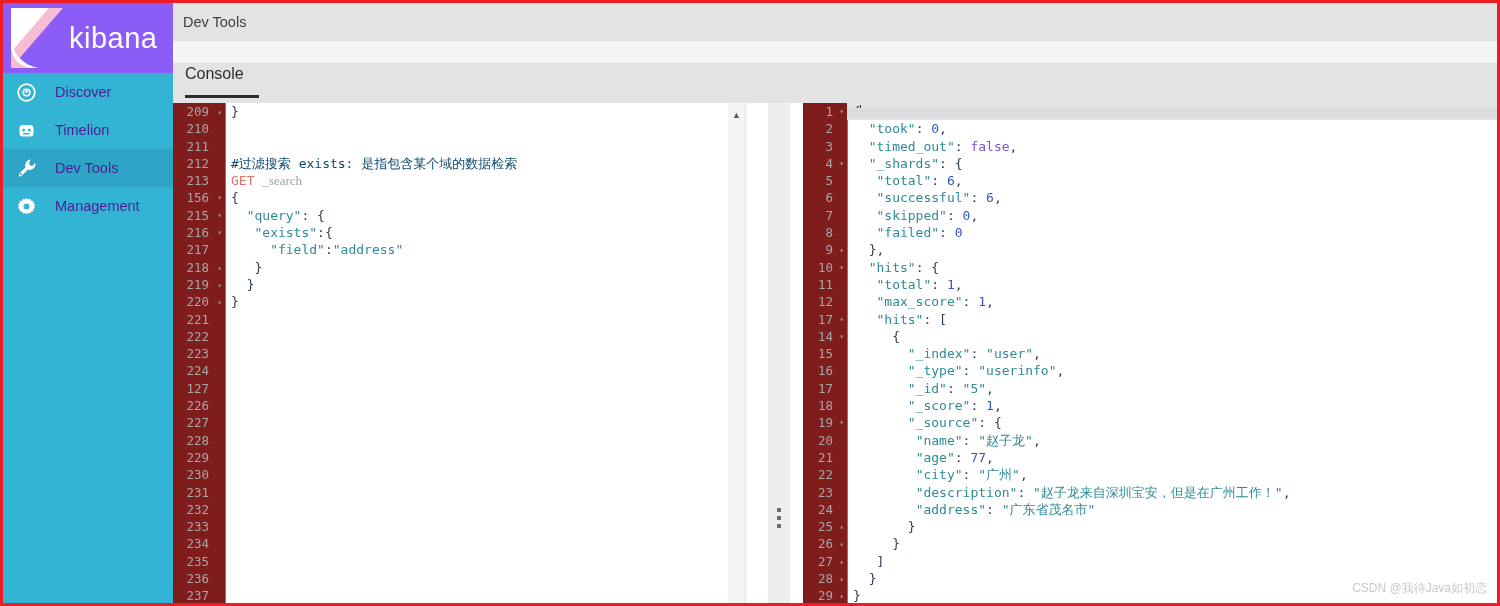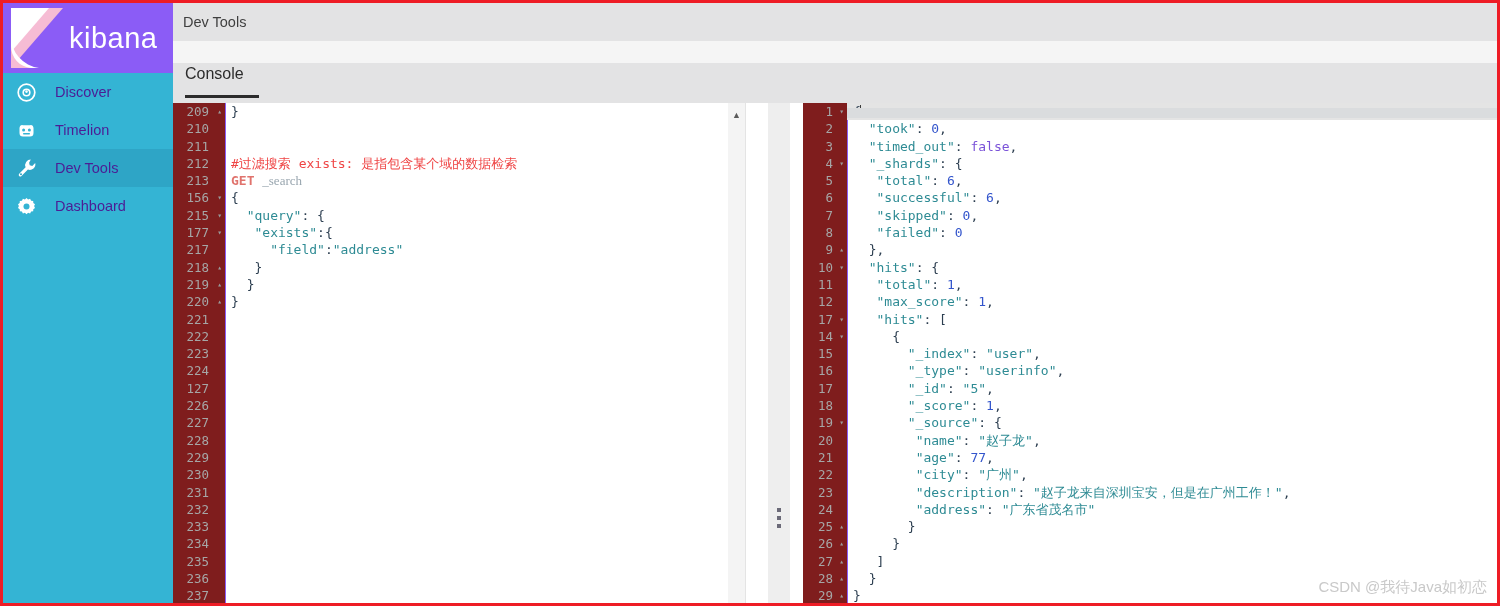--- a/index.html
+++ b/index.html
@@ -52,34 +52,34 @@
   .grow{position:relative;height:17.3px;}
   .gnum{position:absolute;right:16px;top:0;color:#a6a6a6;font-size:12.5px;line-height:17.3px;}
   .gnum-r{right:14px;}
   .fold{position:absolute;right:3px;top:0;color:#9a9a9a;font-size:8px;line-height:17.3px;}
   .code{position:absolute;left:52px;top:0;right:0;height:100%;white-space:pre;}
   .code-r{left:44px;}
   .crow{height:17.3px;line-height:17.3px;padding-left:6px;white-space:pre;}
   .crow.active{background:#e4e4e4;}
   .cursor{display:inline-block;width:0;border-left:1px solid #3b3b3b;height:13px;vertical-align:-2px;margin-left:-1px;}
 
-  .t-comment{color:#ef4444;margin-top:12px;}
-  .t-method{color:#e0736d;font-weight:bold;}
+  .t-comment{color:#0c4a6e;margin-top:12px;}
+  .t-method{color:#e0736d;}
   .t-url{color:#9aa7b0;font-family:Liberation Serif, serif;}
   .t-key{color:#2e8b94;}
   .t-str{color:#2e8b94;}
   .t-num{color:#3355cc;}
   .t-bool{color:#7a52d8;}
   .t-punc{color:#2c3e50;}
   .t-plain{color:#2c3e50;}
 
   .hscroll{position:absolute;left:44px;right:0;top:0;height:14px;}
   .hthumb{position:absolute;left:0;top:3px;width:1000px;height:10px;background:#dadcde;}
 
-  .watermark{position:absolute;right:10px;bottom:6px;color:#c9c9c9;font-size:15px;font-family:"Liberation Sans", sans-serif;}
+  .watermark{position:absolute;right:10px;bottom:6px;color:#c9c9c9;font-size:12px;font-family:"Liberation Sans", sans-serif;}
 </style>
 </head>
 <body>
 
 <div class="app">
 
   <div class="sidebar">
     <div class="logo">
       <div class="logo-mark">
         <svg viewBox="0 0 56 64" width="56" height="64">
@@ -122,21 +122,21 @@
         </span>
         <span class="nav-label">Dev Tools</span>
       </div>
       <div class="nav-item">
         <span class="nav-ico">
           <svg width="19" height="19" viewBox="0 0 19 19">
               <path d="M9.5 1 l1.6 1.4 2-.6 1 1.9 2.1.2 .1 2.1 1.7 1.2 -.9 1.9 .9 1.9 -1.7 1.2 -.1 2.1 -2.1.2 -1 1.9 -2-.6 -1.6 1.4 -1.6-1.4 -2 .6 -1-1.9 -2.1-.2 -.1-2.1 -1.7-1.2 .9-1.9 -.9-1.9 1.7-1.2 .1-2.1 2.1-.2 1-1.9 2 .6 z" fill="#fff"></path>
               <circle cx="9.5" cy="9.5" r="3" fill="#34b4d4"></circle>
             </svg>
         </span>
-        <span class="nav-label">Dashboard</span>
+        <span class="nav-label">Management</span>
       </div>
     </div>
   </div>
 
   <div class="main">
 
     <div class="topbar">
       <span class="title">Dev Tools</span>
     </div>
     <div class="subbar"></div>
@@ -169,21 +169,21 @@
                 </div>
                 <div class="grow">
                   <span class="gnum">156</span>
                   <span class="fold">▾</span>
                 </div>
                 <div class="grow">
                   <span class="gnum">215</span>
                   <span class="fold">▾</span>
                 </div>
                 <div class="grow">
-                  <span class="gnum">177</span>
+                  <span class="gnum">216</span>
                   <span class="fold">▾</span>
                 </div>
                 <div class="grow">
                   <span class="gnum">217</span>
                 </div>
                 <div class="grow">
                   <span class="gnum">218</span>
                   <span class="fold">▴</span>
                 </div>
                 <div class="grow">

